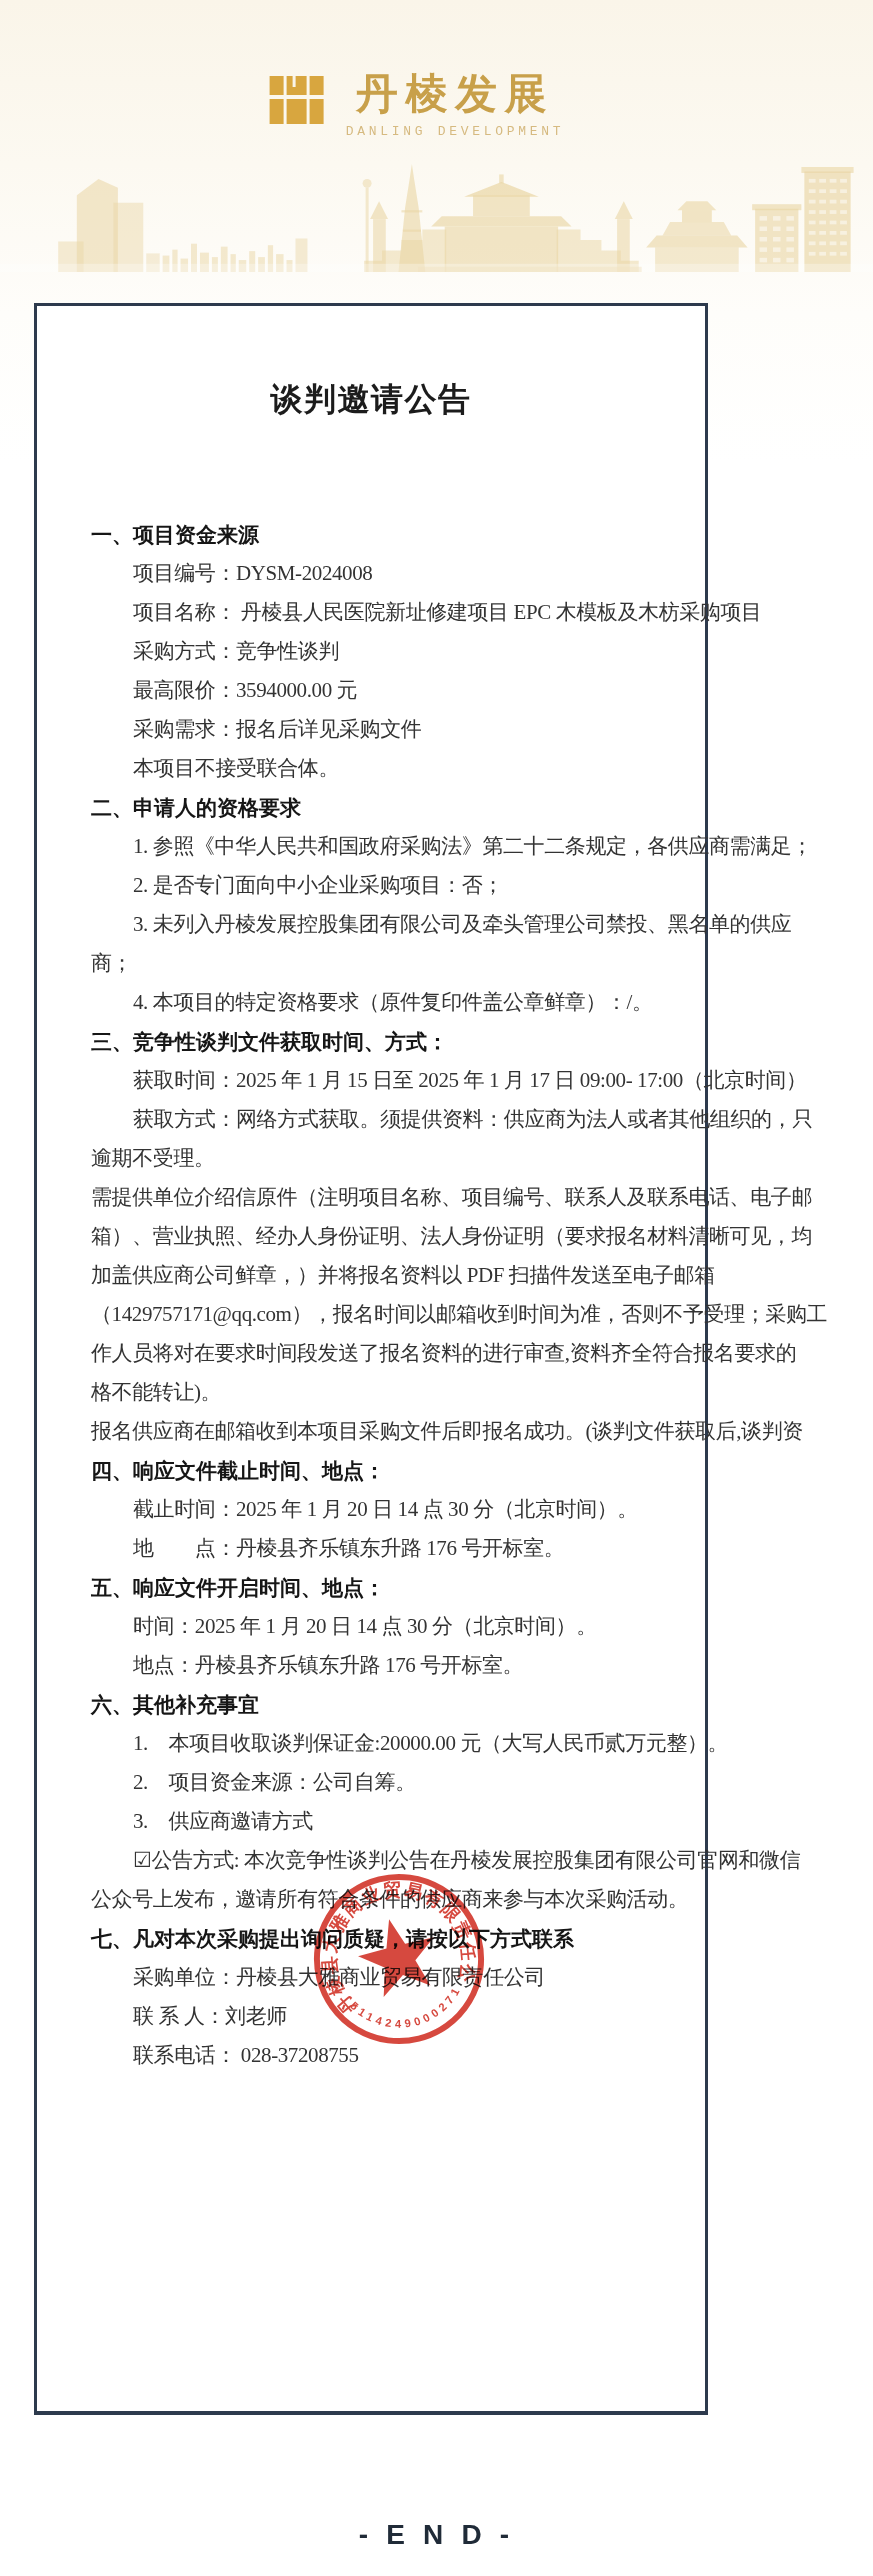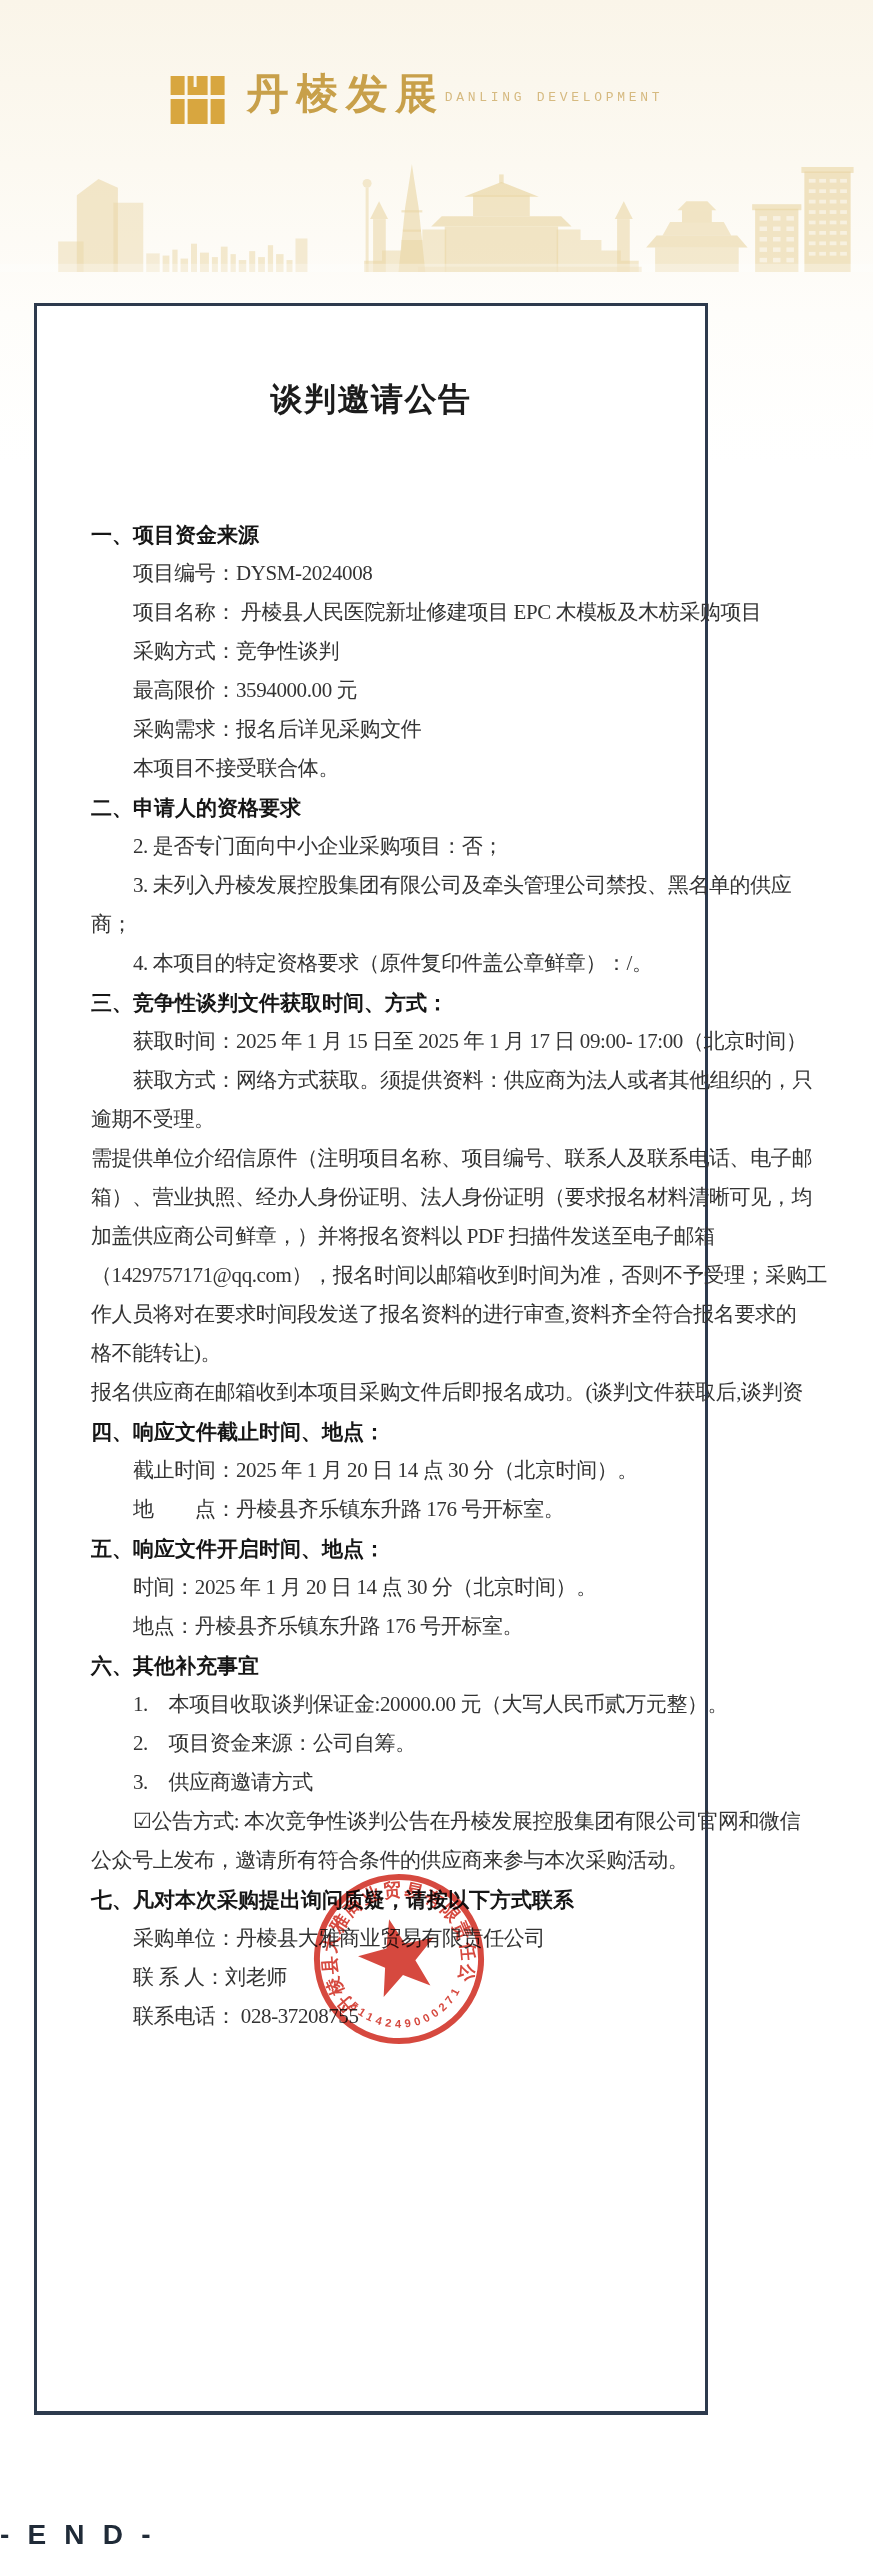--- a/index.html
+++ b/index.html
@@ -14,21 +14,21 @@
     position:absolute;top:70px;left:0;width:100%;
     display:flex;justify-content:center;align-items:flex-start;gap:22.4px;
     transform:translateX(-19.4px);
   }
   .logo-mark{
     display:grid;grid-template-columns:13.4px 19.4px 13.4px;grid-template-rows:19.4px 24.6px;
     gap:3.7px;position:relative;margin-top:6px;
   }
   .logo-mark i{background:var(--icon-gold,#d8a63f);display:block;}
   .logo-mark .slit{position:absolute;left:22.4px;top:0;width:3.7px;height:11.2px;background:var(--page-cream,#faf5e9);}
-  .logo-text-wrap{display:flex;flex-direction:row;align-items:center;}
+  .logo-text-wrap{display:flex;flex-direction:column;align-items:center;}
   .logo-cn{
     font-size:42px;font-weight:700;line-height:1.15;color:var(--gold,#c8a04a);
     letter-spacing:7.5px;font-family:"Liberation Serif","DejaVu Serif",serif;white-space:nowrap;
   }
   .logo-en{
     margin-top:6px;font-size:13px;letter-spacing:3.7px;color:var(--gold-light,#d6ba80);
     font-family:Liberation Mono, monospace;white-space:nowrap;
   }
   .skyline{position:absolute;top:164px;left:0;width:873px;height:108px;}
   
@@ -54,21 +54,21 @@
   
   .seal-stamp{
     position:absolute;left:265px;top:1556px;width:194px;height:194px;
     mix-blend-mode:multiply;opacity:.9;pointer-events:none;
   }
   .seal-company{font-size:24px;letter-spacing:2.5px;fill:var(--seal-red,#d2352a);
     font-family:"Liberation Sans","DejaVu Sans",sans-serif;font-weight:600;}
   .seal-number{font-size:15px;letter-spacing:5.5px;fill:var(--seal-red,#d2352a);
     font-family:"Liberation Sans","DejaVu Sans",sans-serif;font-weight:600;}
   
-  .end-footer{position:absolute;top:2519px;left:0;width:100%;text-align:left;text-decoration:underline;}
+  .end-footer{position:absolute;top:2519px;left:0;width:100%;text-align:center;text-decoration:underline;}
   .end-label{
     display:inline-block;font-size:28px;font-weight:700;letter-spacing:5.2px;
     color:var(--end-ink,#202b38);font-family:"Liberation Sans","DejaVu Sans",sans-serif;
   }
 </style>
 </head>
 <body>
 
 <div class="page">
 
@@ -194,20 +194,21 @@
     <h1 class="doc-title">谈判邀请公告</h1>
     <div id="doc-body">
         <div class="line h">一、项目资金来源</div>
         <div class="line i">项目编号：DYSM-2024008</div>
         <div class="line i">项目名称： 丹棱县人民医院新址修建项目 EPC 木模板及木枋采购项目</div>
         <div class="line i">采购方式：竞争性谈判</div>
         <div class="line i">最高限价：3594000.00 元</div>
         <div class="line i">采购需求：报名后详见采购文件</div>
         <div class="line i">本项目不接受联合体。</div>
         <div class="line h">二、申请人的资格要求</div>
+        <div class="line i">1. 参照《中华人民共和国政府采购法》第二十二条规定，各供应商需满足；</div>
         <div class="line i">2. 是否专门面向中小企业采购项目：否；</div>
         <div class="line i">3. 未列入丹棱发展控股集团有限公司及牵头管理公司禁投、黑名单的供应</div>
         <div class="line f">商；</div>
         <div class="line i">4. 本项目的特定资格要求（原件复印件盖公章鲜章）：/。</div>
         <div class="line h">三、竞争性谈判文件获取时间、方式：</div>
         <div class="line i">获取时间：2025 年 1 月 15 日至 2025 年 1 月 17 日 09:00- 17:00（北京时间）</div>
         <div class="line i">获取方式：网络方式获取。须提供资料：供应商为法人或者其他组织的，只</div>
         <div class="line f">逾期不受理。</div>
         <div class="line f">需提供单位介绍信原件（注明项目名称、项目编号、联系人及联系电话、电子邮</div>
         <div class="line f">箱）、营业执照、经办人身份证明、法人身份证明（要求报名材料清晰可见，均</div>

